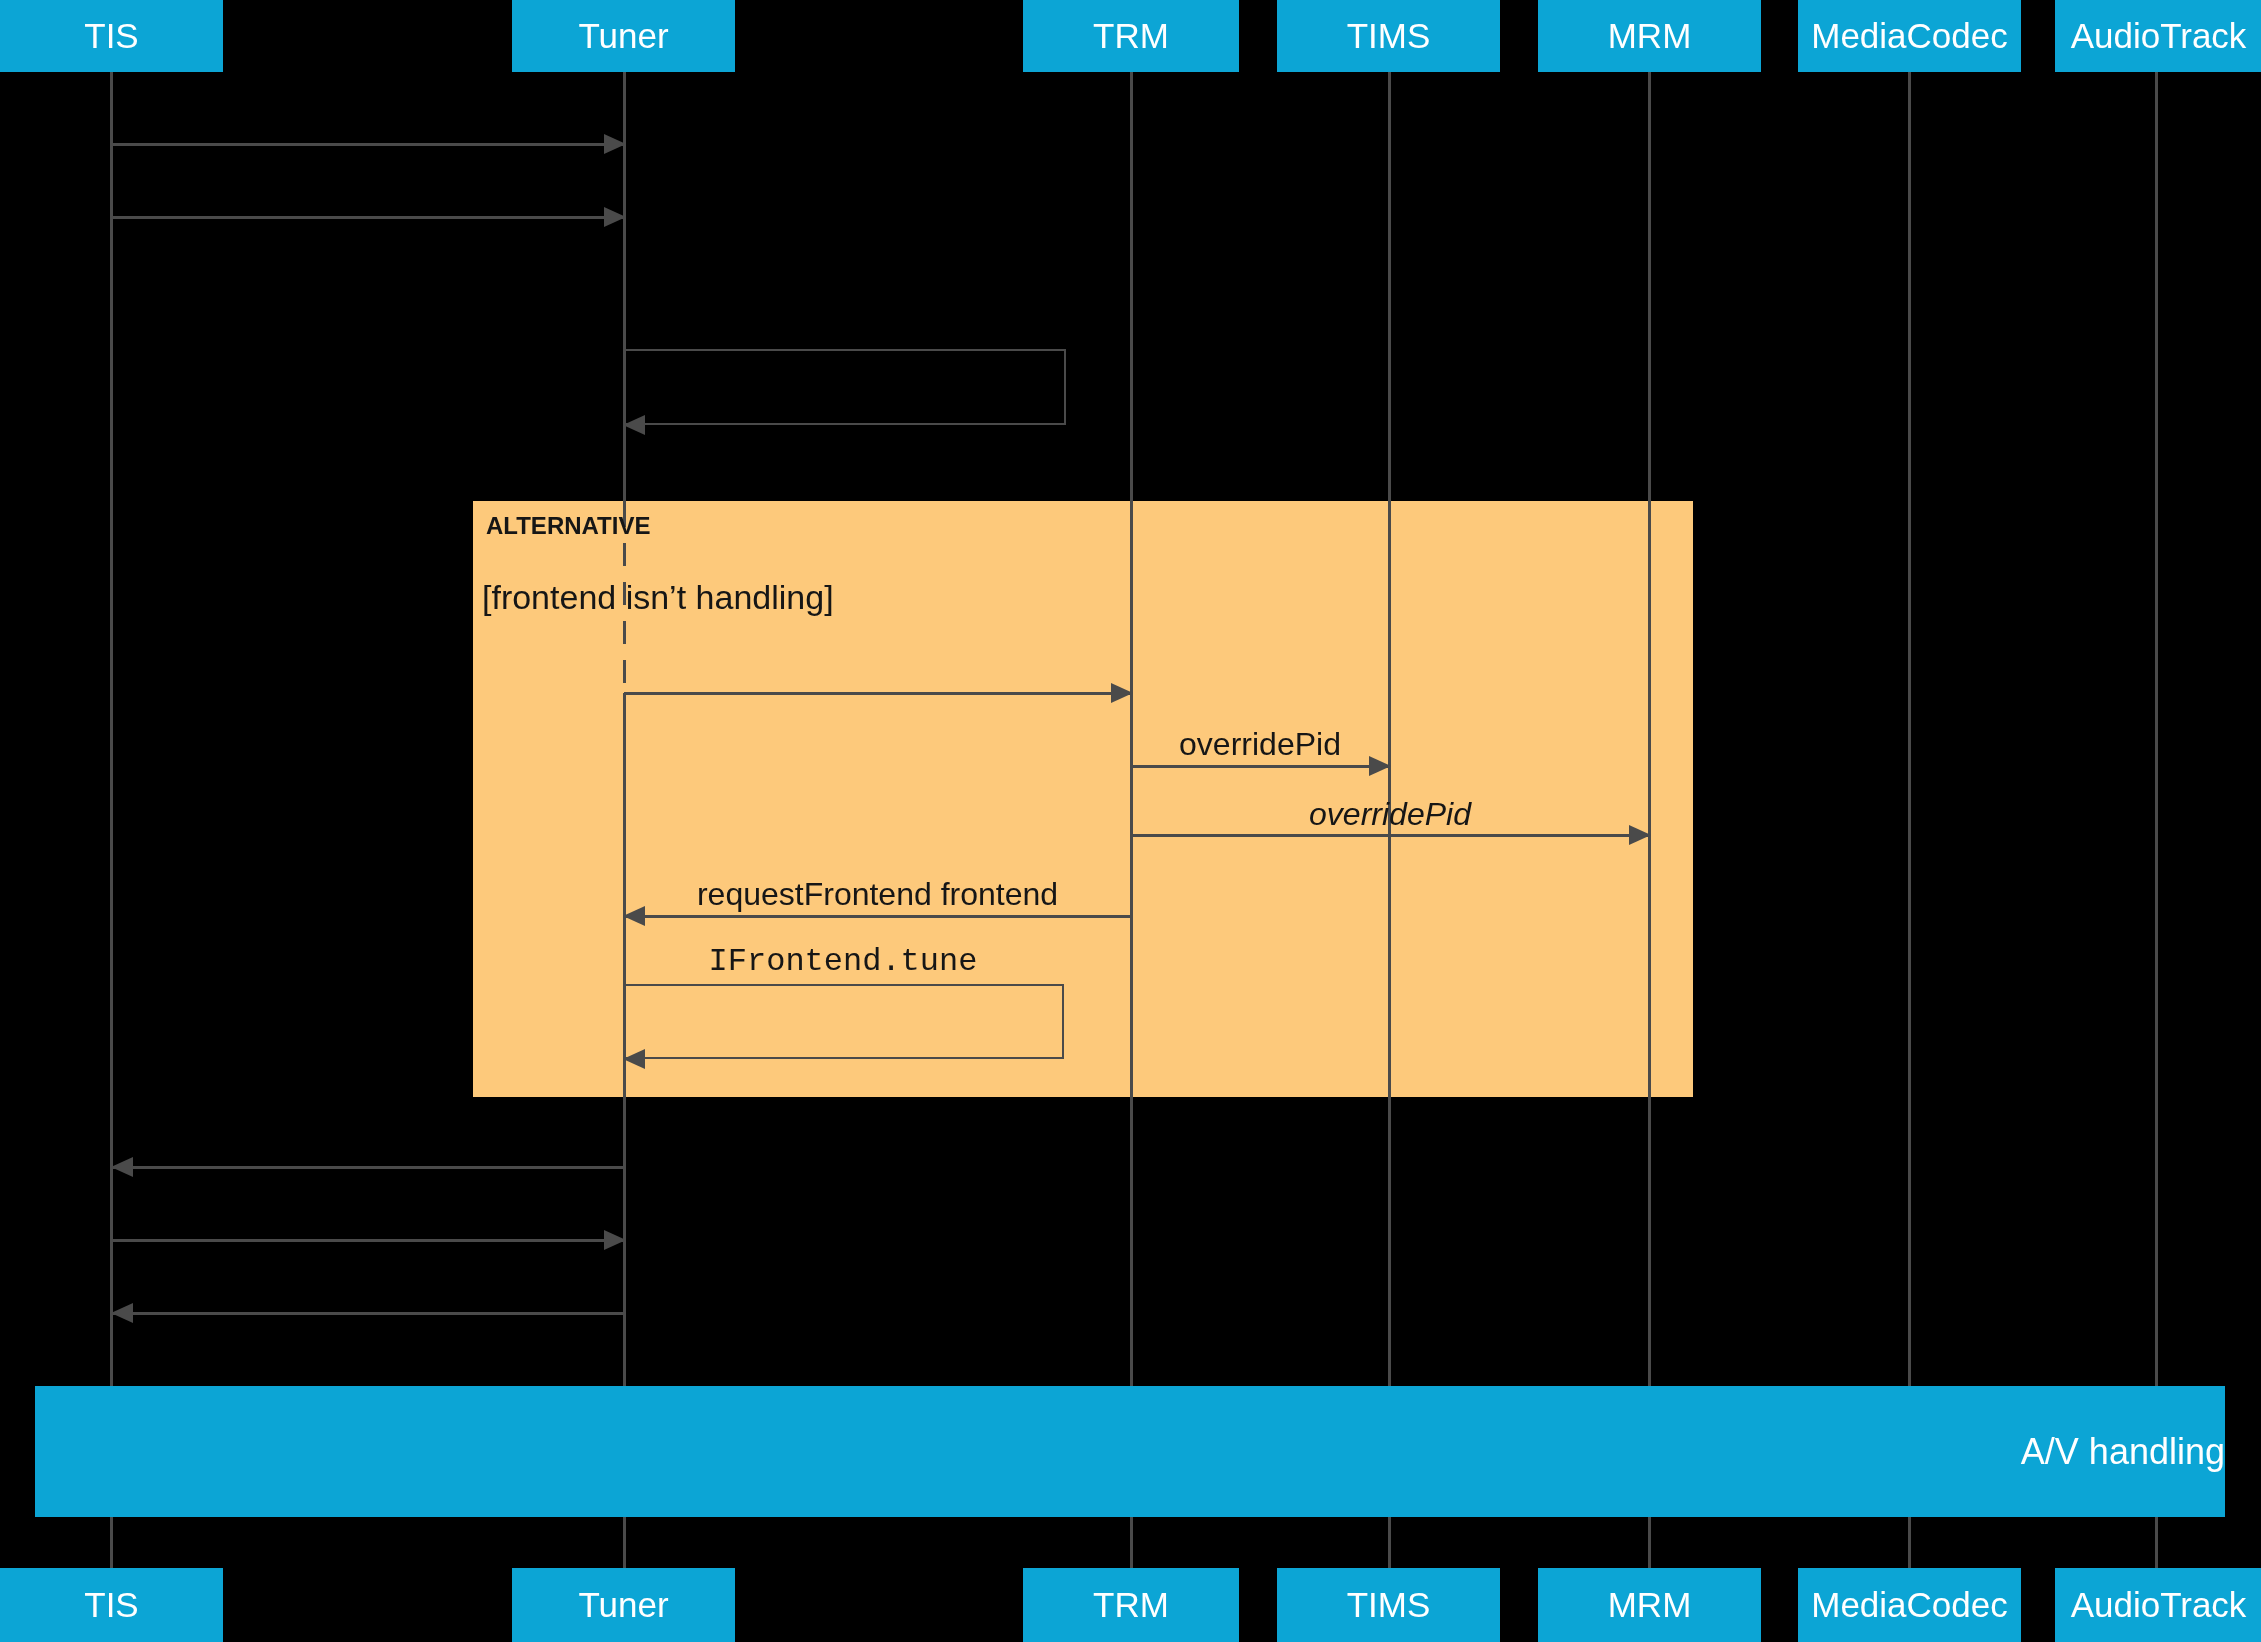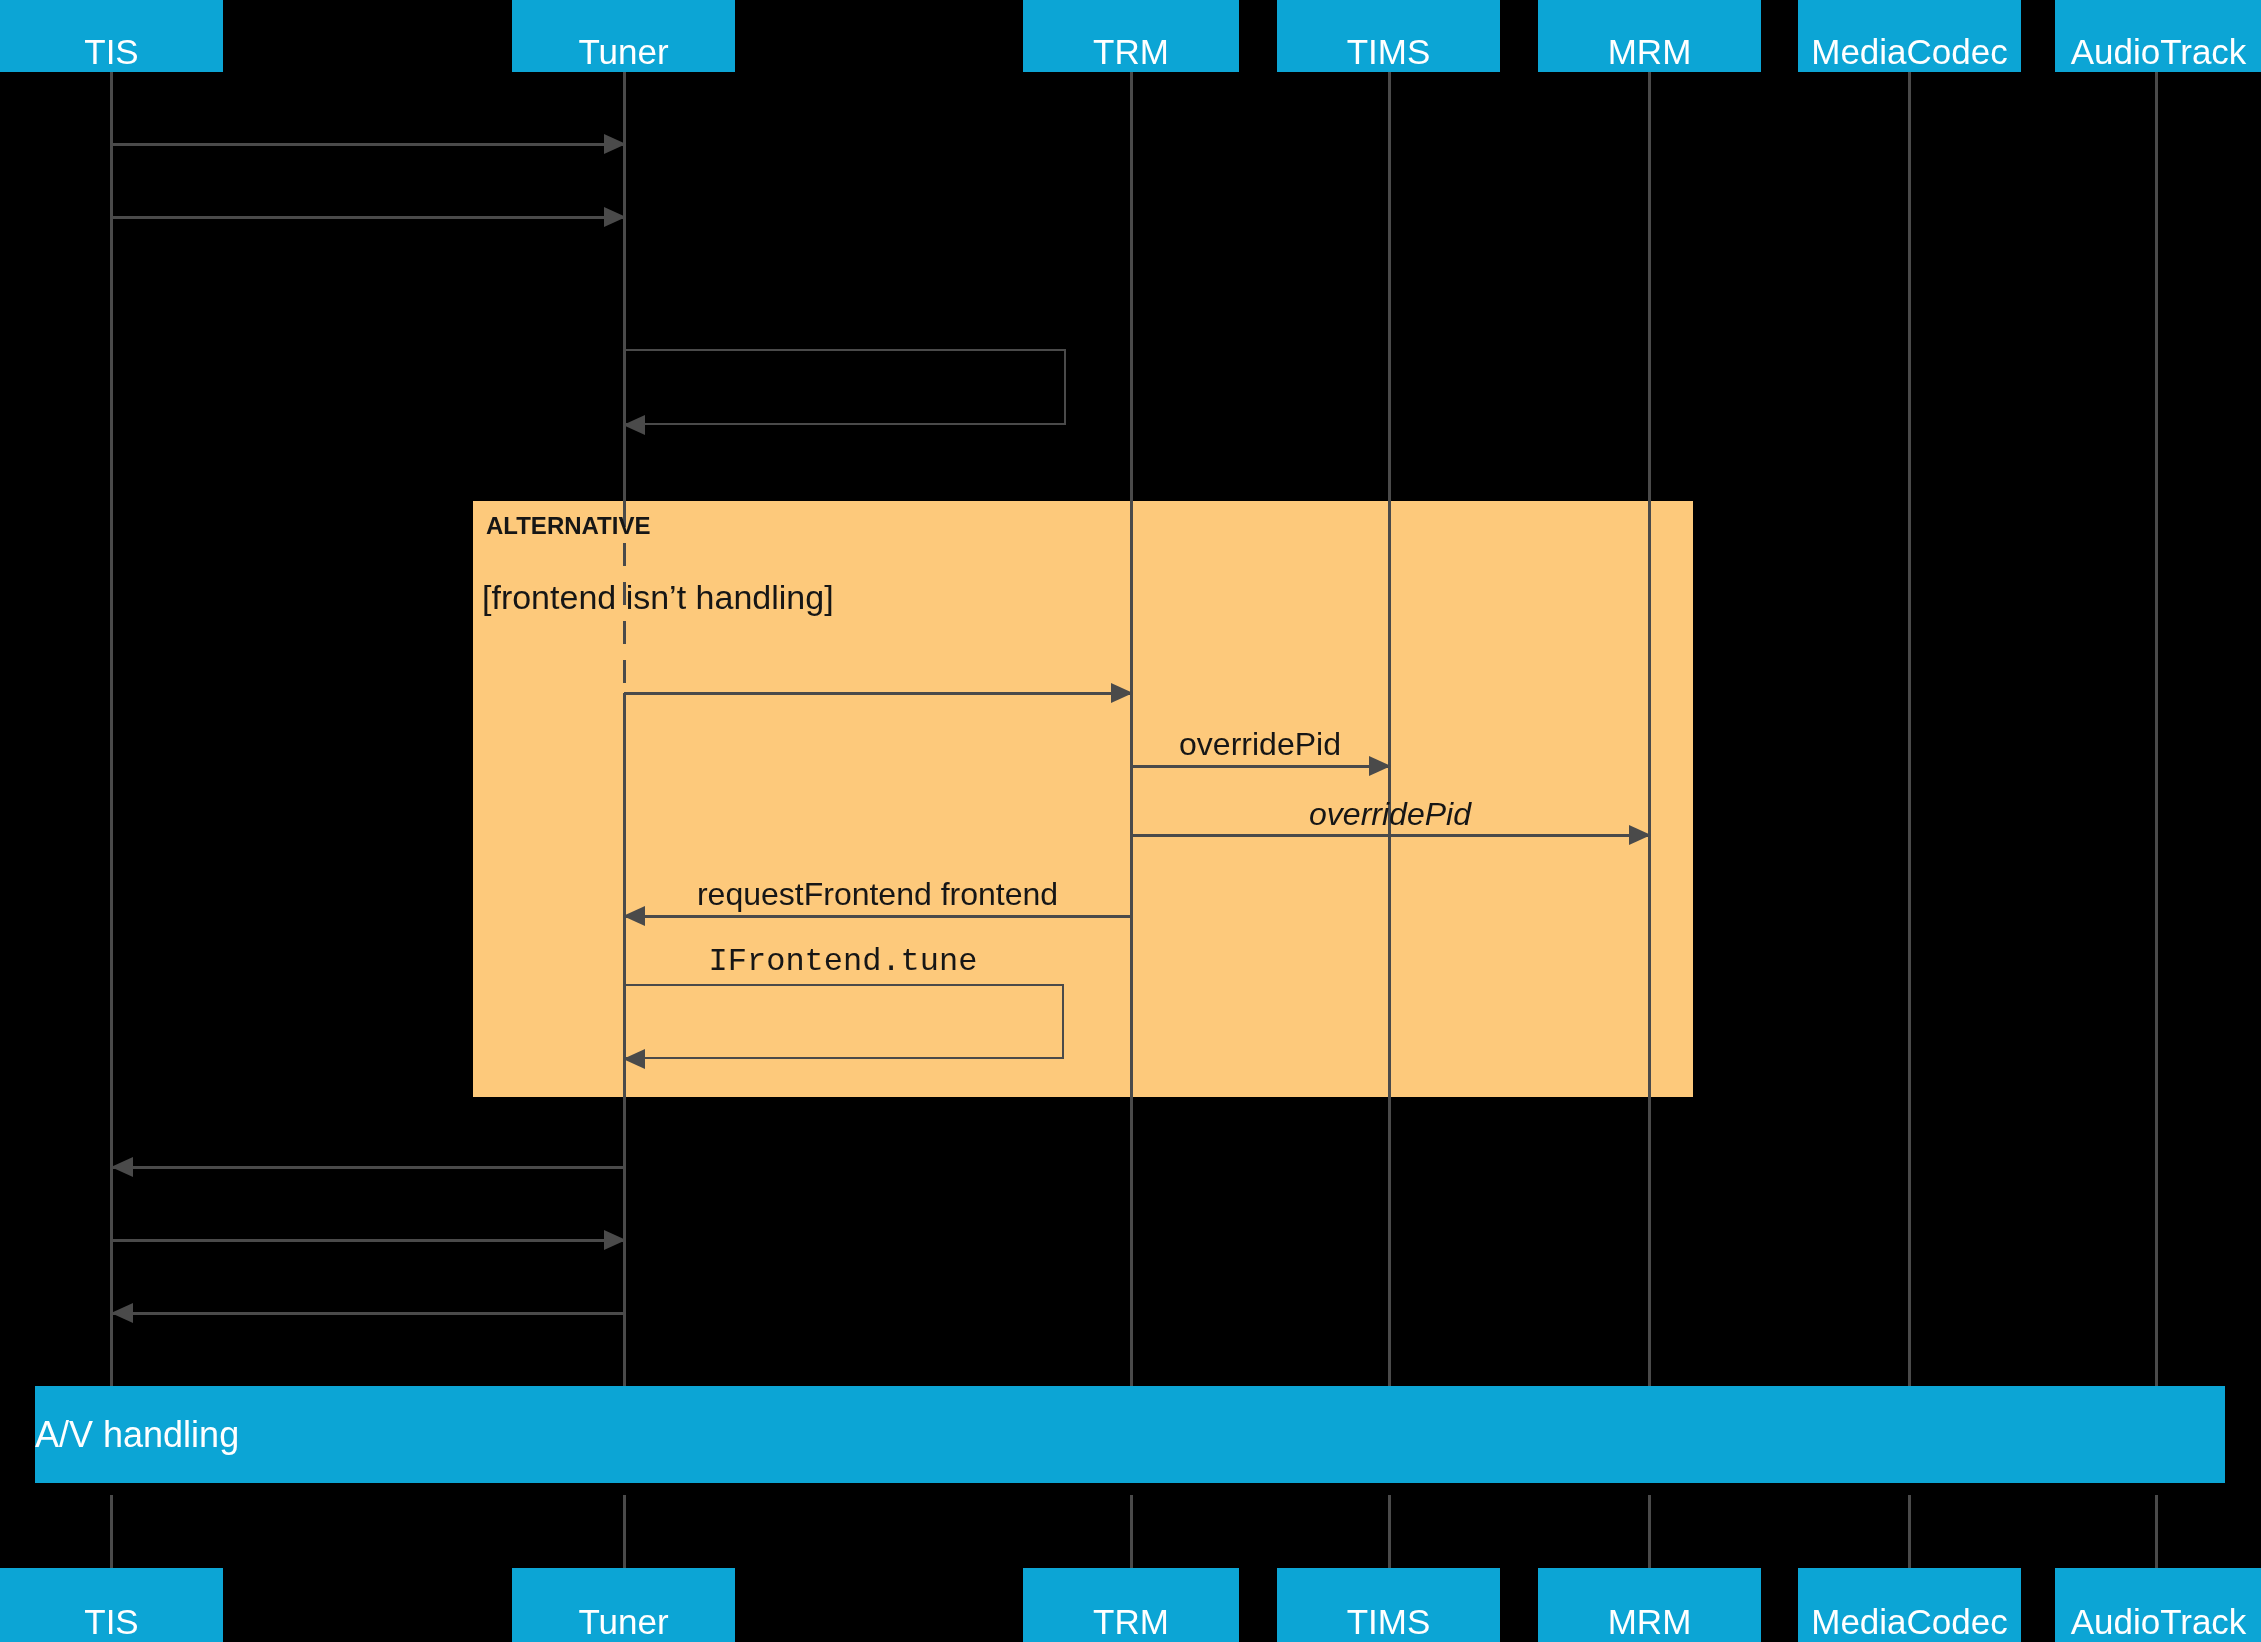--- a/index.html
+++ b/index.html
@@ -1,20 +1,20 @@
 <!DOCTYPE html>
 <html style="--background: #000000; --participant_fill: #0ca5d5; --participant_text: #ffffff; --fragment_fill: #fdc97b; --line: #4a4a4a; --message_text: #161616;font-size:11.7px"><head>
 <meta charset="utf-8">
 <style>
   html,body{margin:0;padding:0;background:var(--background,#000);}
   #canvas{position:relative;width:2261px;height:1642px;background:var(--background,#000);
           font-family:"Liberation Sans", sans-serif;overflow:hidden;}
 
   .pbox{position:absolute;height:72px;background:var(--participant_fill,#0ca5d5);
-        color:var(--participant_text,#fff);display:flex;align-items:flex-end;justify-content:center;
+        color:var(--participant_text,#fff);display:flex;align-items:center;justify-content:center;
         font-size:35px;}
   .pbox.bottom{top:1568px;height:74px;}
 
   .lifeline{position:absolute;width:2.9px;background:var(--line,#4a4a4a);}
   .lifeline.dashed{background:repeating-linear-gradient(to bottom,var(--line,#4a4a4a) 0 23.4px,transparent 23.4px 39px);}
 
   .msg{position:absolute;height:2.9px;background:var(--line,#4a4a4a);}
   .head-r{position:absolute;right:-1.5px;top:50%;transform:translateY(-50%);width:0;height:0;
           border-top:10.2px solid transparent;border-bottom:10.2px solid transparent;
           border-left:22px solid var(--line,#4a4a4a);}
@@ -31,23 +31,23 @@
   .fragment{position:absolute;left:473px;top:501px;width:1220px;height:596px;
             background:var(--fragment_fill,#fdc97b);}
   .frag-op{position:absolute;left:486px;top:512px;font-size:24px;font-weight:bold;
            color:var(--message_text,#161616);}
   .frag-guard{position:absolute;left:482px;top:578px;font-size:34px;
            color:var(--message_text,#161616);}
 
   .lbl{position:absolute;font-size:32px;color:var(--message_text,#161616);
        text-align:center;line-height:1.0;}
 
-  .avbar{position:absolute;left:35px;top:1386px;width:2190px;height:97px;
+  .avbar{position:absolute;left:35px;top:1386px;width:2190px;height:131px;
          background:var(--participant_fill,#0ca5d5);color:var(--participant_text,#fff);
-         display:flex;align-items:center;justify-content:flex-start;font-size:36px;}
+         display:flex;align-items:center;justify-content:flex-end;font-size:36px;}
 </style>
 </head>
 <body>
 
 <div id="canvas">
 
   <div class="fragment"></div>
 
   <div class="lifeline" style="left:110px;top:72px;height:1315px;"></div>
   <div class="lifeline" style="left:110px;top:1495px;height:73px;"></div>

